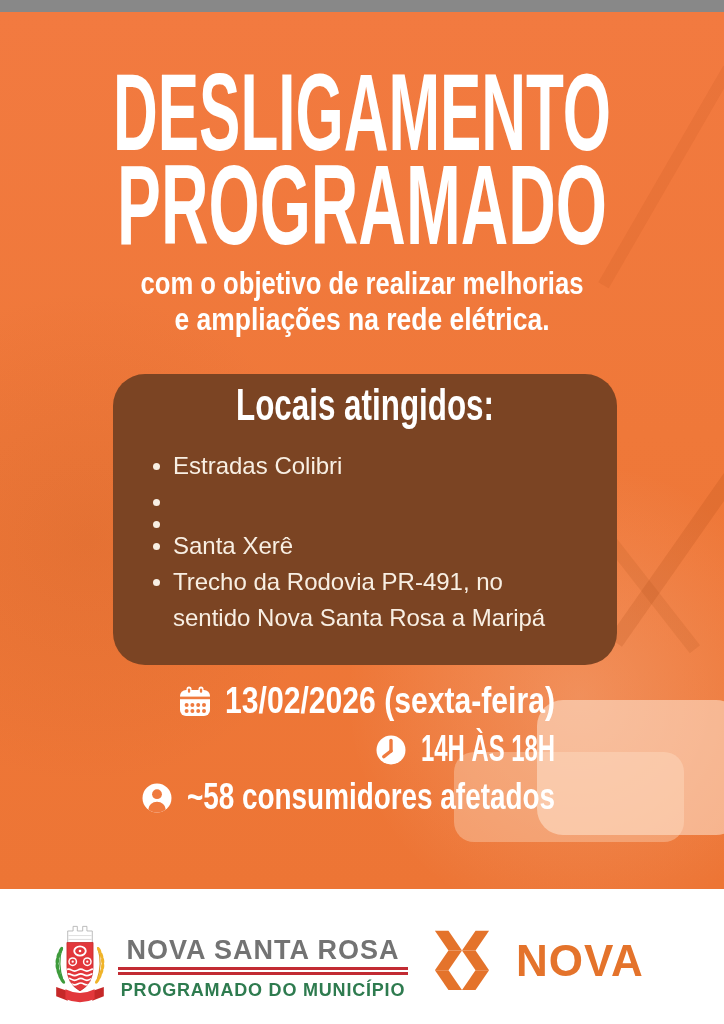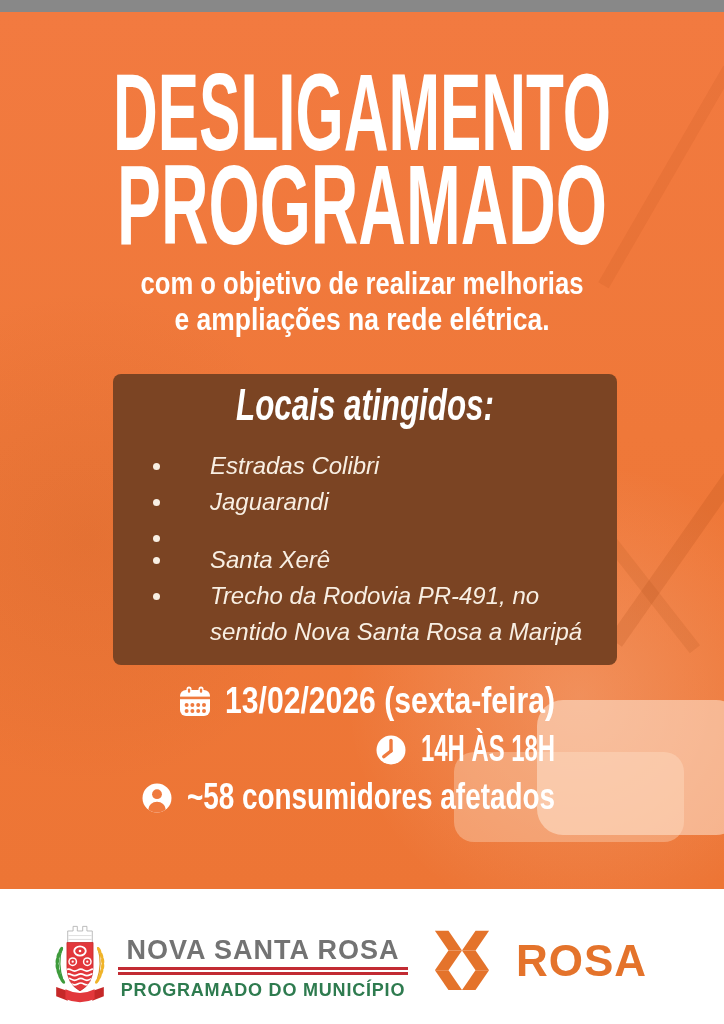--- a/index.html
+++ b/index.html
@@ -30,28 +30,28 @@
   .van-blob2 { right: 40px; top: 740px; width: 230px; height: 90px;
                background: rgba(255,228,205,0.35); border-radius: 20px; }
 
   svg text { font-family: "Liberation Sans", sans-serif; }
 
   #header-svg { position: absolute; left: 0; top: 0; }
 
   
   #locations-box {
     position: absolute; left: 113px; top: 362px; width: 504px; height: 291px;
-    background: #7B4423; border-radius: 8px; font-style: italic;
+    background: #7B4423; border-radius: 32px;
   }
   #locations-list {
     list-style: none; margin: 10px 0 0 40px;
   }
   #locations-list li {
     display: flex; align-items: flex-start;
-    color: #F8EFE3; font-size: 24px; line-height: 36px; gap: 37px;
+    color: #F8EFE3; font-size: 24px; line-height: 36px;
   }
   #locations-list .dot {
     width: 7px; height: 7px; border-radius: 50%;
     background: #F8EFE3; margin: 15px 13px 0 0; flex: none;
   }
   #locations-list .item-text { white-space: pre-line; }
 
   
   #details { position: absolute; left: 140px; top: 666px; }
   .detail-row { display: flex; align-items: center; height: 48px; justify-content: flex-end; }
@@ -105,21 +105,20 @@
       <svg width="504" height="60" viewBox="0 0 504 60">
         <text x="252" y="46" text-anchor="middle" font-size="44" font-weight="bold" fill="#FFFFFF" textLength="258" lengthAdjust="spacingAndGlyphs">Locais atingidos:</text>
       </svg>
       <ul id="locations-list">
         <li>
           <span class="dot"></span>
           <span class="item-text">Estradas Colibri</span>
         </li>
         <li>
           <span class="dot"></span>
-          <span class="item-text">Jaguarandi</span>
         </li>
         <li>
           <span class="dot"></span>
         </li>
         <li>
           <span class="dot"></span>
           <span class="item-text">Santa Xerê</span>
         </li>
         <li>
           <span class="dot"></span>
@@ -255,17 +254,17 @@
       <svg id="copel-symbol" viewBox="0 0 104 106">
         <g fill="#E4732B">
           <polygon points="8,4 30,4 52,36 30,36"></polygon>
           <polygon points="30,36 52,36 30,68 8,68"></polygon>
           <polygon points="8,68 30,68 52,100 30,100"></polygon>
           <polygon points="74,4 96,4 74,36 52,36"></polygon>
           <polygon points="52,36 74,36 96,68 74,68"></polygon>
           <polygon points="74,68 96,68 74,100 52,100"></polygon>
         </g>
       </svg>
-      <div id="copel-name">ROSA</div>
+      <div id="copel-name">NOVA</div>
     </div>
 
   </div>
 </div>
 
 </body></html>

